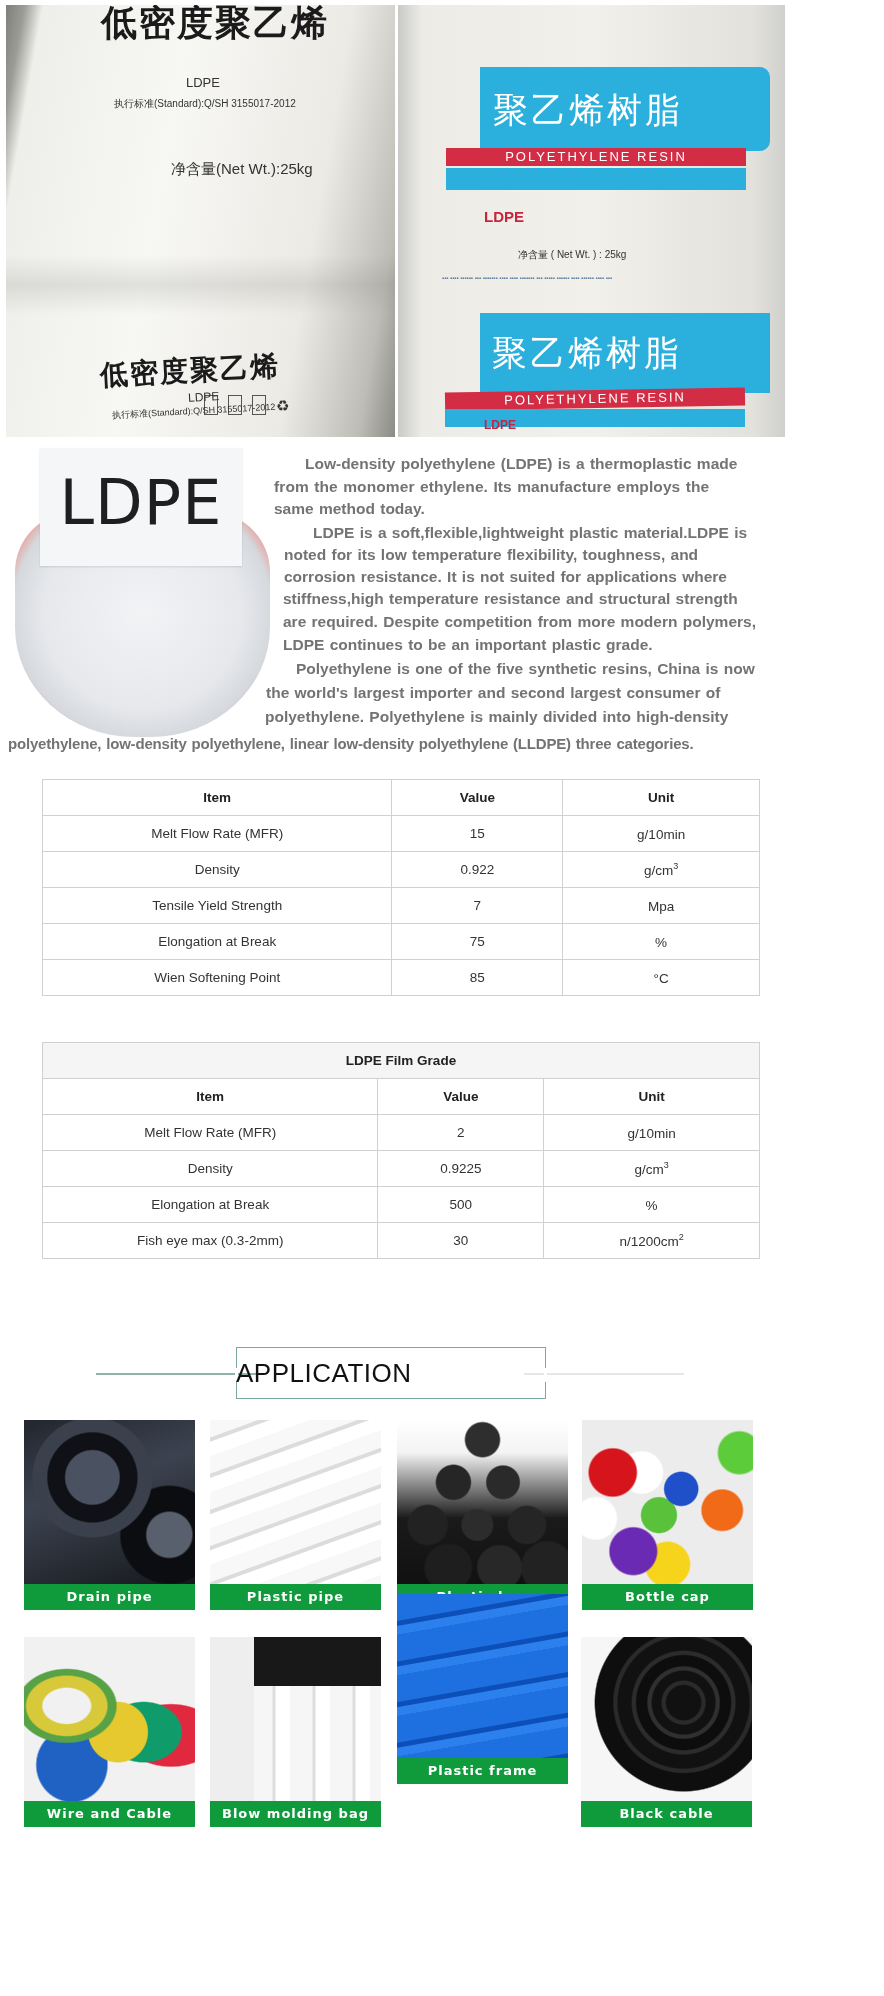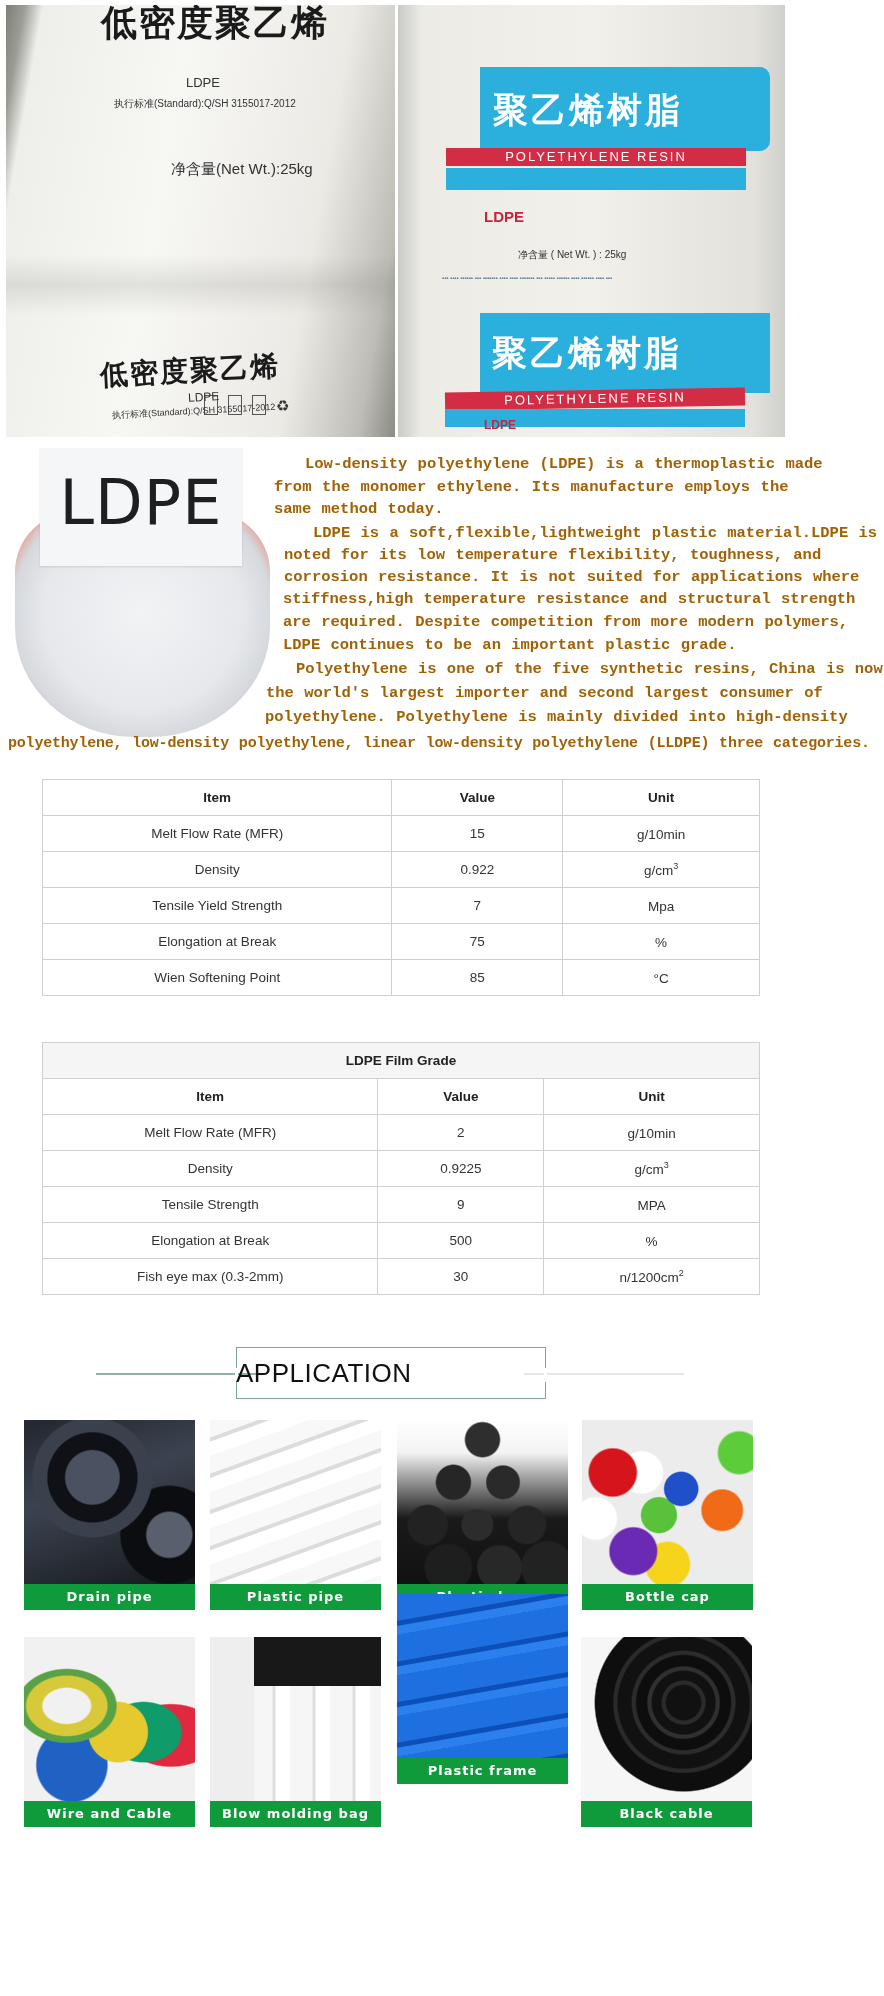--- a/index.html
+++ b/index.html
@@ -12,32 +12,32 @@
     background: linear-gradient(100deg, #7d8079 0%, #9a9c95 4%, #eeeeea 8%, #f7f7f4 40%, #eceae5 75%, #bdbdb6 92%, #8a8b84 100%); }
   .bag-left .fold { position: absolute; left: 0; right: 0; height: 60px; background: linear-gradient(180deg, rgba(0,0,0,0) 0%, rgba(120,120,115,0.18) 50%, rgba(0,0,0,0) 100%); }
   .bag-right { left: 398px; top: 5px; width: 387px; height: 432px;
     background: linear-gradient(90deg, #c9c9c7 0%, #ecebe6 6%, #f1f0eb 50%, #e2e1dc 92%, #cfcfcc 100%); }
 
   .cn-title { position: absolute; font-family: "DejaVu Sans", sans-serif; font-weight: bold; color: #1b1b1b; letter-spacing: 2px; white-space: nowrap; }
   .bag-text { position: absolute; font-family: "Liberation Sans", sans-serif; color: #333; white-space: nowrap; }
 
   .blue-band { position: absolute; background: #2bb0dd; }
   .red-band { position: absolute; background: #d32c45; color: #ffffff; font-family: "Liberation Sans", sans-serif; font-size: 13px; letter-spacing: 2px; text-align: center; white-space: nowrap; }
-  .cn-white { position: absolute; font-family: "DejaVu Sans", sans-serif; font-weight: bold; color: #ffffff; font-size: 35px; letter-spacing: 3px; white-space: nowrap; }
+  .cn-white { position: absolute; font-family: "DejaVu Sans", sans-serif; font-weight: normal; color: #ffffff; font-size: 35px; letter-spacing: 3px; white-space: nowrap; }
   .ldpe-red { position: absolute; color: #c8243b; font-weight: bold; font-size: 15px; white-space: nowrap; }
   .pkg-icon { position: absolute; width: 14px; height: 20px; border: 1px solid #555; }
   .recycle { position: absolute; font-size: 15px; color: #333; }
 
   
   .bowl { position: absolute; left: 15px; top: 512px; width: 255px; height: 225px; border-radius: 60px 60px 120px 120px / 60px 60px 110px 110px;
     background: radial-gradient(ellipse at 50% 45%, #f2f3f5 0%, #e6e8ec 55%, #d5d8dc 72%, #e79f99 80%, #d9726c 100%); }
   .ldpe-card { position: absolute; left: 40px; top: 448px; width: 202px; height: 118px; background: #f4f6f8; box-shadow: 0 1px 2px rgba(0,0,0,0.12); }
   .ldpe-card span { position: absolute; left: 0; right: 0; top: 18px; text-align: center; font-family: "DejaVu Sans", sans-serif; font-size: 62px; color: #1f1f1f; letter-spacing: 1px; }
 
-  .intro-line { position: absolute; font-family: Liberation Mono, monospace; font-weight: bold; font-size: 15.5px; color: #a16207; white-space: nowrap; word-spacing: 1px; }
+  .intro-line { position: absolute; font-family: Liberation Sans, sans-serif; font-weight: bold; font-size: 15.5px; color: #737373; white-space: nowrap; word-spacing: 1px; }
 
   
   table.spec { position: absolute; left: 42px; width: 718px; border-collapse: collapse; font-family: "Liberation Sans", sans-serif; font-size: 13.5px; color: #333; }
   table.spec td, table.spec th { border: 1px solid #d0d0d0; text-align: center; height: 36px; padding: 0 4px; font-weight: normal; }
   table.spec th.caption { background: #f5f5f5; font-weight: bold; color: #222; }
   table.spec th.colhead { font-weight: bold; color: #222; background: #fff; }
   table.spec sup { font-size: 9px; }
 
   
   .app-box { position: absolute; left: 236px; top: 1347px; width: 310px; height: 52px; border: 1px solid #7aa8a0; border-top-width: 1px; }
@@ -180,25 +180,20 @@
         <td>Melt Flow Rate (MFR)</td>
         <td>2</td>
         <td><span>g/10min</span><sup></sup></td>
       </tr>
   <tr>
         <td>Density</td>
         <td>0.9225</td>
         <td><span>g/cm</span><sup>3</sup></td>
       </tr>
   <tr>
-        <td>Tensile Strength</td>
-        <td>9</td>
-        <td><span>MPA</span><sup></sup></td>
-      </tr>
-  <tr>
         <td>Elongation at Break</td>
         <td>500</td>
         <td><span>%</span><sup></sup></td>
       </tr>
   <tr>
         <td>Fish eye max (0.3-2mm)</td>
         <td>30</td>
         <td><span>n/1200cm</span><sup>2</sup></td>
       </tr>
 </tbody>

